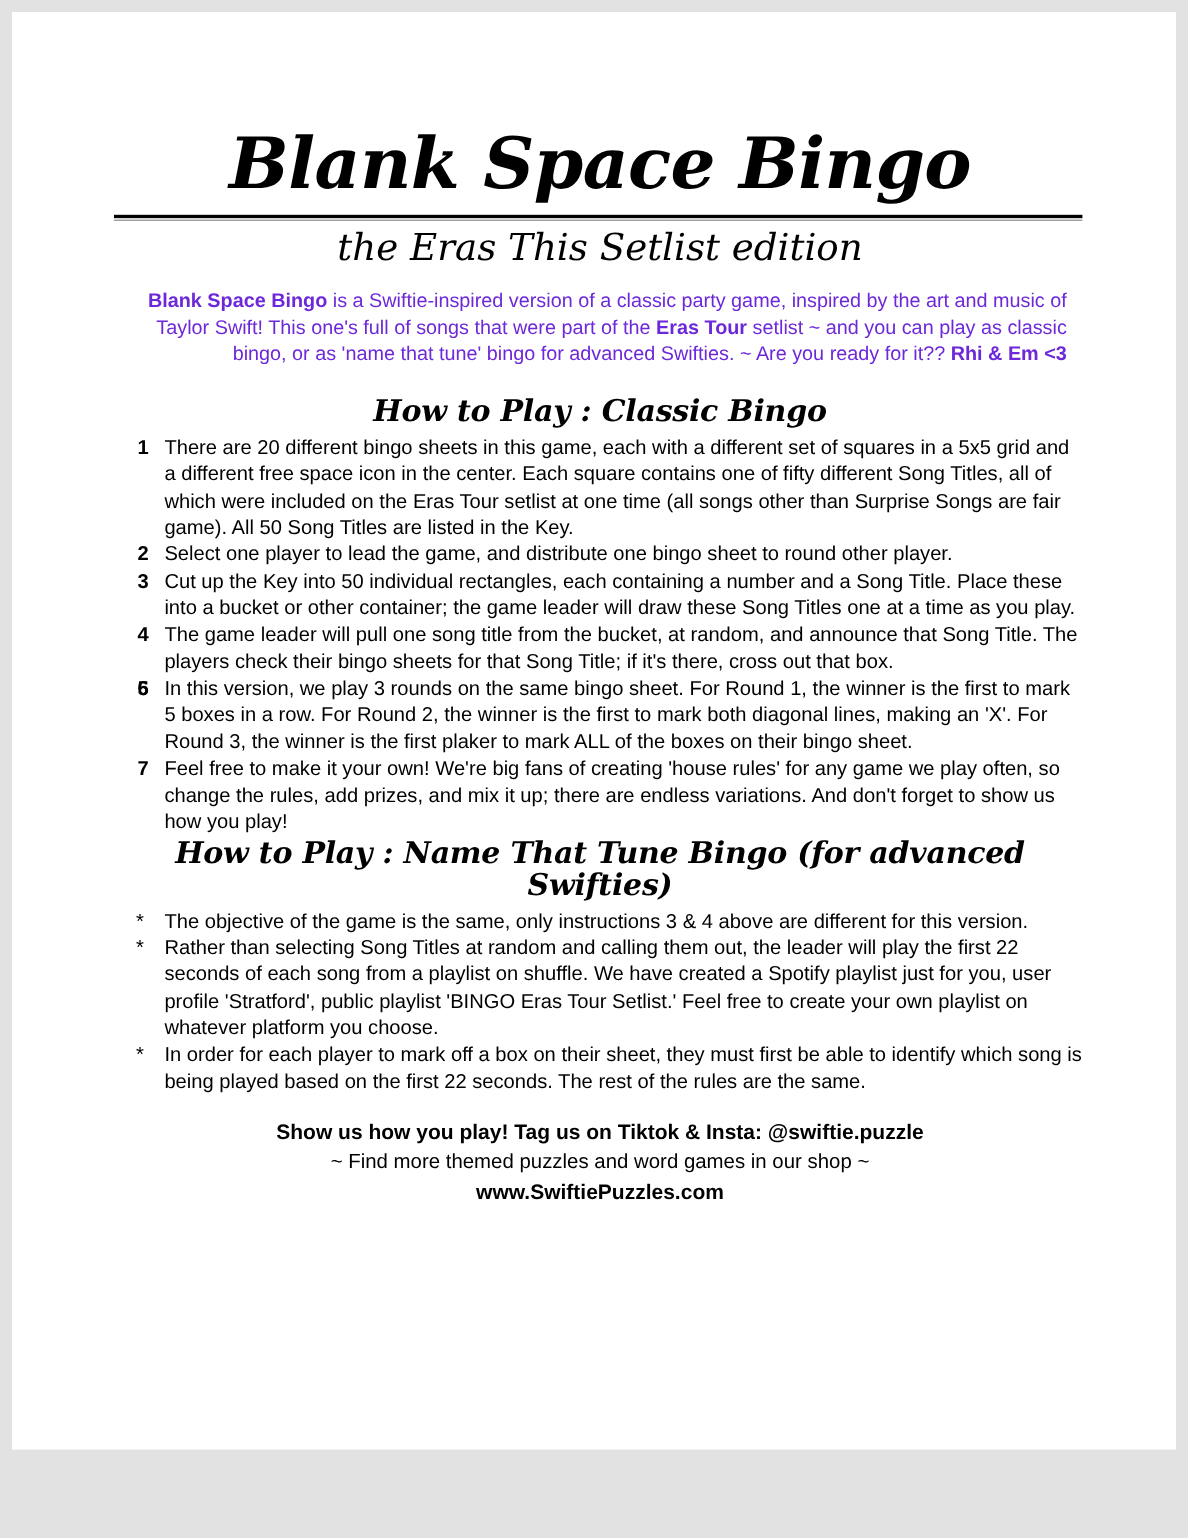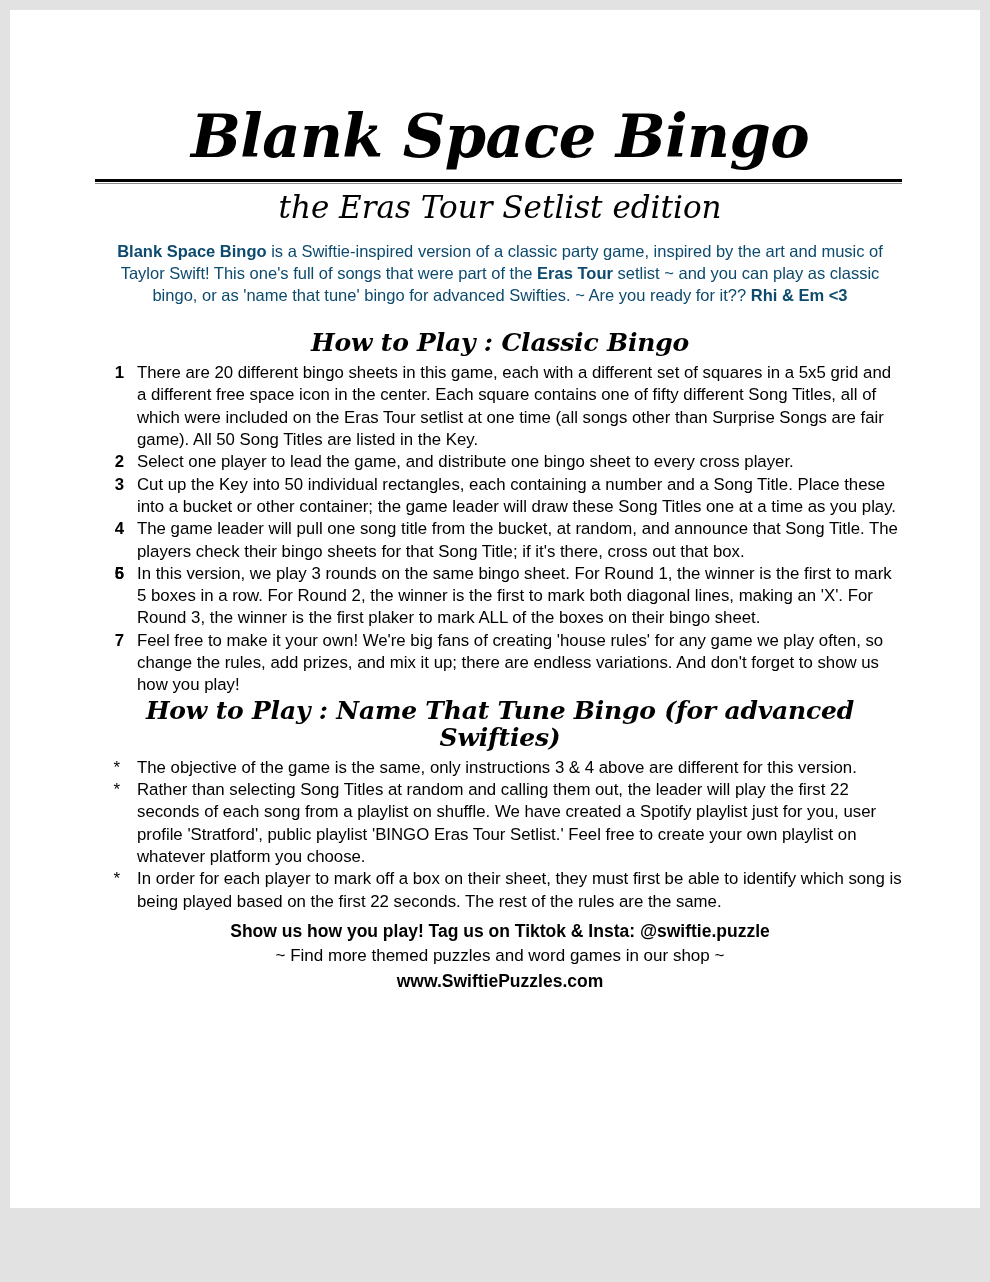--- a/index.html
+++ b/index.html
@@ -69,23 +69,23 @@
     text-align: center;
     margin: 6px 0 0 0;
     color: #000;
   }
 
   
   .intro {
     font-family: "Liberation Sans", sans-serif;
     font-size: 16.5px;
     line-height: 1.35;
-    text-align: center;
+    text-align: right;
     margin: 14px 16px 0 16px;
-    color: #0c4a6e;
+    color: #6d28d9;
   }
   .intro b { font-weight: bold; }
 
   
   .section-heading {
     font-family: "DejaVu Serif", serif;
     font-weight: bold;
     font-style: italic;
     font-size: 25px;
     line-height: 1.1;
@@ -124,21 +124,21 @@
   ul.bullets li .marker {
     font-weight: normal;
     width: 25px;
     font-size: 17px;
   }
   ul.items li .txt b { font-weight: normal; }
 
   
   .footer {
     text-align: center;
-    margin-top: 6px;
+    margin-top: 18px;
     color: #000;
   }
   .footer .f1 {
     font-size: 17.5px;
     font-weight: bold;
     line-height: 1.45;
   }
   .footer .f2 {
     font-size: 17px;
     font-weight: normal;
@@ -157,30 +157,30 @@
   <div class="content">
 
     <h1 class="title">Blank Space Bingo</h1>
 
     <div class="rule">
       <div class="bar-thick"></div>
       <div class="bar-gap"></div>
       <div class="bar-thin"></div>
     </div>
 
-    <h2 class="subtitle">the Eras Tour Setlist edition</h2>
+    <h2 class="subtitle">the Eras This Setlist edition</h2>
 
     <p class="intro">
       <b>Blank Space Bingo</b><span> is a Swiftie-inspired version of a classic party game, inspired by the art and music of Taylor Swift! This one's full of songs that were part of the </span><b>Eras Tour</b><span> setlist ~ and you can play as classic bingo, or as 'name that tune' bingo for advanced Swifties. ~ Are you ready for it?? </span><b>Rhi &amp; Em &lt;3</b>
     </p>
 
     <h3 class="section-heading sec1-head">How to Play : Classic Bingo</h3>
     <ul class="items numbered">
         <li><span class="marker">1</span><span class="txt"><span>There are 20 different bingo sheets in this game, each with a different set of squares in a 5x5 grid and a different </span><b>free space</b><span> icon in the center. Each square contains one of fifty different Song Titles, all of which were included on the Eras Tour setlist at one time (all songs other than Surprise Songs are fair game). All 50 Song Titles are listed in the Key.</span></span></li>
-        <li><span class="marker">2</span><span class="txt"><span>Select one player to lead the game, and distribute one bingo sheet to every cross player.</span></span></li>
+        <li><span class="marker">2</span><span class="txt"><span>Select one player to lead the game, and distribute one bingo sheet to round other player.</span></span></li>
         <li><span class="marker">3</span><span class="txt"><span>Cut up the Key into 50 individual rectangles, each containing a number and a Song Title. Place these into a bucket or other container; the game leader will draw these Song Titles one at a time as you play.</span></span></li>
         <li><span class="marker">4</span><span class="txt"><span>The game leader will pull one song title from the bucket, at random, and announce that Song Title. The players check their bingo sheets for that Song Title; if it's there, cross out that box.</span></span></li>
         <li><span class="marker">5</span></li>
         <li><span class="marker">6</span><span class="txt"><span>In this version, we play 3 rounds on the same bingo sheet. For </span><b>Round 1</b><span>, the winner is the first to mark 5 boxes in a row. For </span><b>Round 2</b><span>, the winner is the first to mark both diagonal lines, making an 'X'. For </span><b>Round 3</b><span>, the winner is the first plaker to mark ALL of the boxes on their bingo sheet.</span></span></li>
         <li><span class="marker">7</span><span class="txt"><span>Feel free to make it your own! We're big fans of creating 'house rules' for any game we play often, so change the rules, add prizes, and mix it up; there are endless variations. And don't forget to show us how you play!</span></span></li>
       </ul>
 
     <h3 class="section-heading sec2-head">How to Play : Name That Tune Bingo (for advanced Swifties)</h3>
     <ul class="items bullets">
         <li><span class="marker">*</span><span class="txt"><span>The objective of the game is the same, only instructions 3 &amp; 4 above are different for this version.</span></span></li>

